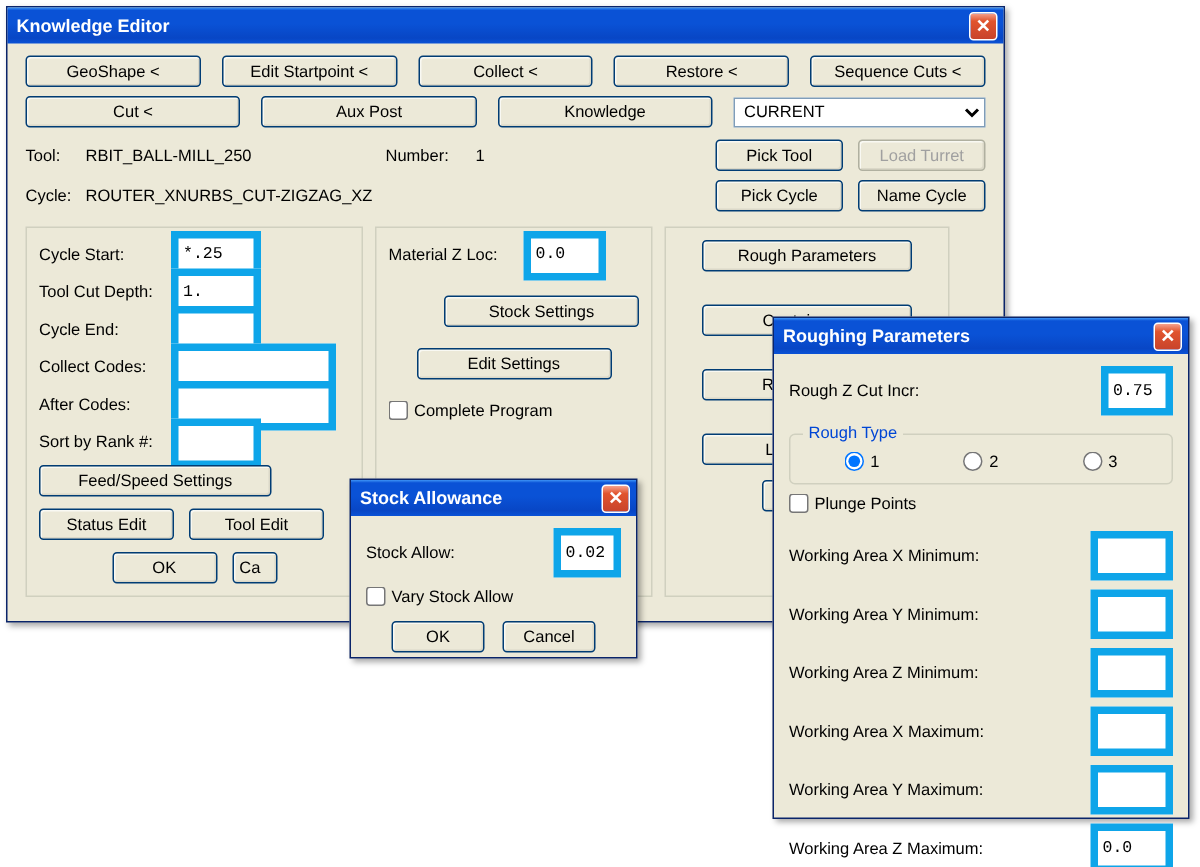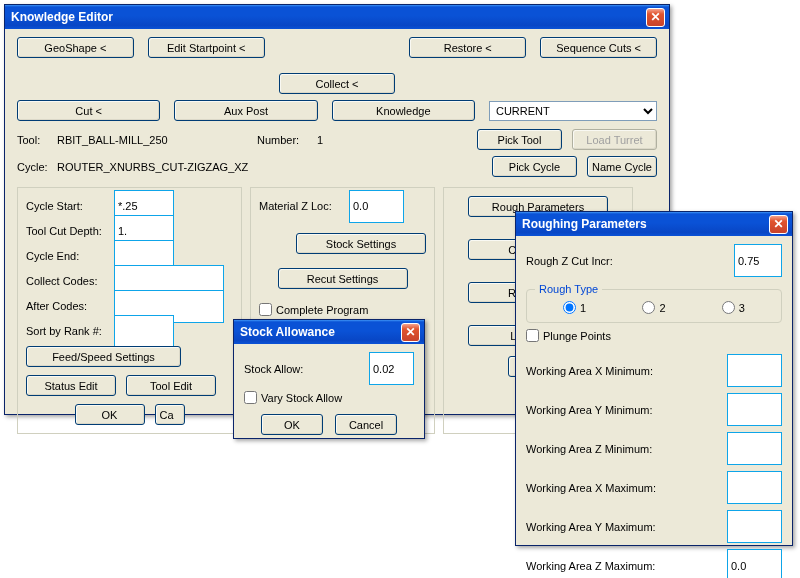--- a/index.html
+++ b/index.html
@@ -66,25 +66,25 @@
   .btn.disabled {
     color: #A0A0A0;
     border-color: #B0B0A0;
     cursor: default;
   }
   .row { display: flex; gap: 8px; margin-bottom: 6px; }
   .row .btn { flex: 1; }
   .label { display: inline-block; }
   .input {
     background: #fff;
-    border: 1px solid #0ea5e9;
+    border: 5px solid #0ea5e9;
     height: 33px;
     font-size: 11px;
     padding: 1px 3px;
-    font-family: Liberation Sans, sans-serif;
+    font-family: Liberation Mono, monospace;
   }
   .select {
     background: #fff;
     border: 1px solid #7F9DB9;
     height: 20px;
     font-size: 11px;
     font-family: Tahoma, sans-serif;
     padding: 0 2px;
     width: 168px;
   }
@@ -135,21 +135,21 @@
 <div class="window" style="left:4px; top:4px; width:666px; height:411px;">
   <div class="titlebar">
     <span class="title">Knowledge Editor</span>
     <div class="close-btn">✕</div>
   </div>
   <div class="content" style="padding:8px 12px;">
 
     <div class="row" style="gap:14px; margin-bottom:6px;">
       <div class="btn" style="width:100px;">GeoShape &lt;</div>
       <div class="btn" style="width:110px;">Edit Startpoint &lt;</div>
-      <div class="btn" style="width:80px;margin-top:36px;">Collect &lt;</div>
+      <div class="btn" style="width:80px;">Collect &lt;</div>
       <div class="btn" style="width:80px;">Restore &lt;</div>
       <div class="btn" style="width:120px;">Sequence Cuts &lt;</div>
     </div>
 
     <div class="row" style="gap:14px; align-items:flex-end; margin-bottom:8px;">
       <div class="btn" style="width:100px;">Cut &lt;</div>
       <div class="btn" style="width:110px;">Aux Post</div>
       <div class="btn" style="width:100px;">Knowledge</div>
       <select class="select">
         <option>CURRENT</option>
@@ -164,21 +164,21 @@
       <div style="flex:1"></div>
       <div class="btn" style="width:85px; margin-right:10px;">Pick Tool</div>
       <div class="btn disabled" style="width:85px;">Load Turret</div>
     </div>
 
     <div style="display:flex; align-items:center; margin-bottom:10px;">
       <span class="label" style="width:40px;">Cycle:</span>
       <span style="width:300px;">ROUTER_XNURBS_CUT-ZIGZAG_XZ</span>
       <div style="flex:1"></div>
       <div class="btn" style="width:85px; margin-right:10px;">Pick Cycle</div>
-      <div class="btn" style="width:70px;">Name Cycle</div>
+      <div class="btn" style="width:85px;">Name Cycle</div>
     </div>
 
     <div class="main-cols">
 
       <div class="col" style="width:225px;">
         <div class="form-row">
             <span class="label">Cycle Start:</span>
             <input class="input" style="width: 60px;" value="*.25">
           </div>
         <div class="form-row">
@@ -215,21 +215,21 @@
       <div class="col" style="width:185px;">
         <div class="form-row">
             <span class="label" style="width:90px;">Material Z Loc:</span>
             <input class="input" style="width: 55px;" value="0.0">
           </div>
         <div style="height:12px;"></div>
         <div style="display:flex; justify-content:flex-end; margin-bottom:14px;">
             <div class="btn" style="width:130px;">Stock Settings</div>
           </div>
         <div style="display:flex; justify-content:center; margin-bottom:14px;">
-            <div class="btn" style="width:130px;">Recut Settings</div>
+            <div class="btn" style="width:130px;">Edit Settings</div>
           </div>
         <label class="chk">
             <input type="checkbox" style="">
             <span>Complete Program</span>
           </label>
       </div>
 
       <div class="col" style="width:190px;">
         <div style="display:flex; justify-content:center; margin-bottom:22px;">
             <div class="btn" style="width:140px;">Rough Parameters</div>

